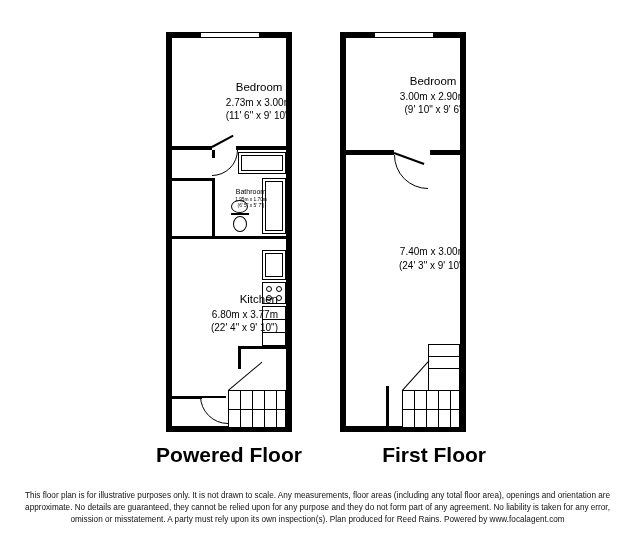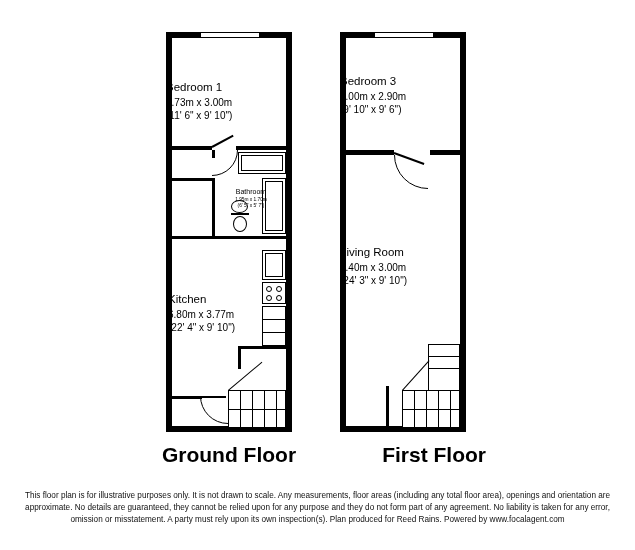--- a/index.html
+++ b/index.html
@@ -48,21 +48,21 @@
   .boxthin {
     position: absolute;
     box-sizing: border-box;
     border: 1px solid #000;
     background: #fff;
   }
 
   
   .room-label {
     position: absolute;
-    text-align: left;
+    text-align: right;
     line-height: 1.35;
     white-space: nowrap;
   }
   .room-name {
     font-size: 11.5px;
     font-weight: normal;
   }
   .room-dim {
     font-size: 10px;
   }
@@ -228,21 +228,21 @@
 
     <div class="thin" style="left:228px; top:390px; width:44px; height:1.4px; transform-origin:left top; transform:rotate(-40deg);"></div>
 
     <div class="arc-clip" style="left:200px; top:396px; width:28px; height:28px;">
       <div class="arc" style="left:0px; top:-28px; width:56px; height:56px;"></div>
     </div>
     <div class="thin" style="left:200px; top:396px; width:26px; height:2px;"></div>
 
     <div class="wall" style="left:172px; top:396px; width:30px; height:3px;"></div>
 
-    <div class="floor-title" style="left:146px; top:443px; width:166px;">Ground Floor</div>
+    <div class="floor-title" style="left:146px; top:443px; width:166px;">Powered Floor</div>
   </div>
 
   <div>
 
     <div class="outline" style="left:340px; top:32px; width:126px; height:400px;"></div>
 
     <div class="thin" style="left:374px; top:32px; width:60px; height:6px; background:#fff;"></div>
     <div class="thin" style="left:374px; top:32px; width:60px; height:1.2px;"></div>
     <div class="thin" style="left:374px; top:36.8px; width:60px; height:1.2px;"></div>
     <div class="thin" style="left:374px; top:32px; width:1.2px; height:6px;"></div>
@@ -256,21 +256,20 @@
 
     <div class="wall" style="left:346px; top:150px; width:48px; height:5px;"></div>
     <div class="wall" style="left:430px; top:150px; width:30px; height:5px;"></div>
 
     <div class="arc-clip" style="left:394px; top:155px; width:34px; height:34px;">
       <div class="arc" style="left:0px; top:-34px; width:68px; height:68px;"></div>
     </div>
     <div class="thin" style="left:394px; top:152px; width:32px; height:2px; transform-origin:left center; transform:rotate(20deg);"></div>
 
     <div class="room-label" style="left:340px; top:245px; width:126px;">
-      <div class="room-name">Living Room</div>
       <div class="room-dim">7.40m x 3.00m</div>
       <div class="room-dim-imp">(24' 3" x 9' 10")</div>
     </div>
 
     <div class="stair-block" style="left:402px; top:390px; width:58px; height:38px;"></div>
     <div class="stair-vline" style="left:414px; top:390px; height:38px;"></div>
     <div class="stair-vline" style="left:426px; top:390px; height:38px;"></div>
     <div class="stair-vline" style="left:438px; top:390px; height:38px;"></div>
     <div class="stair-vline" style="left:450px; top:390px; height:38px;"></div>
     <div class="stair-line" style="left:402px; top:409px; width:58px;"></div>

